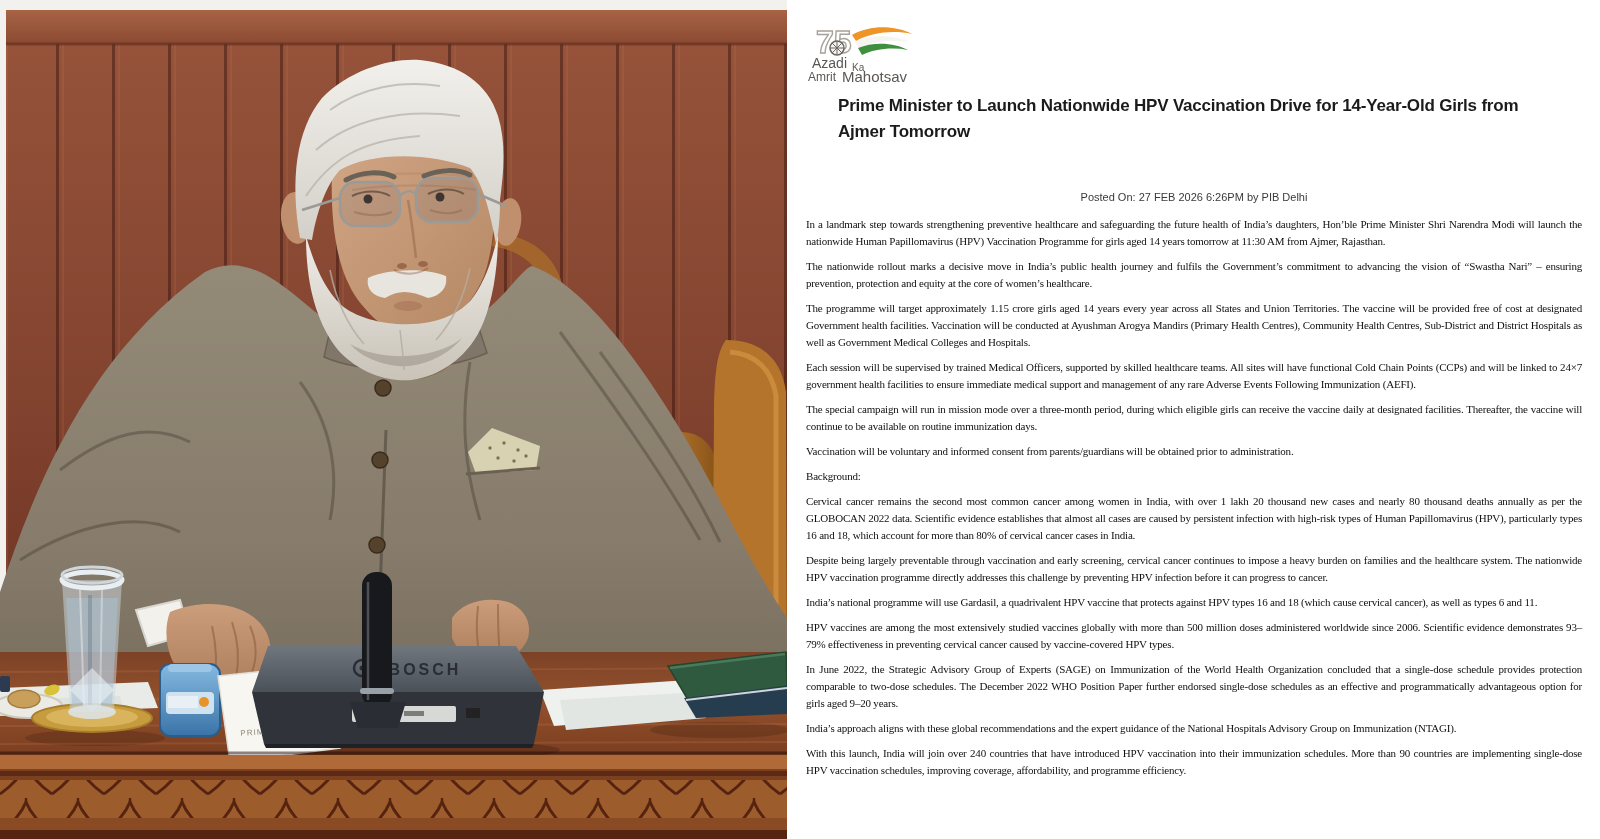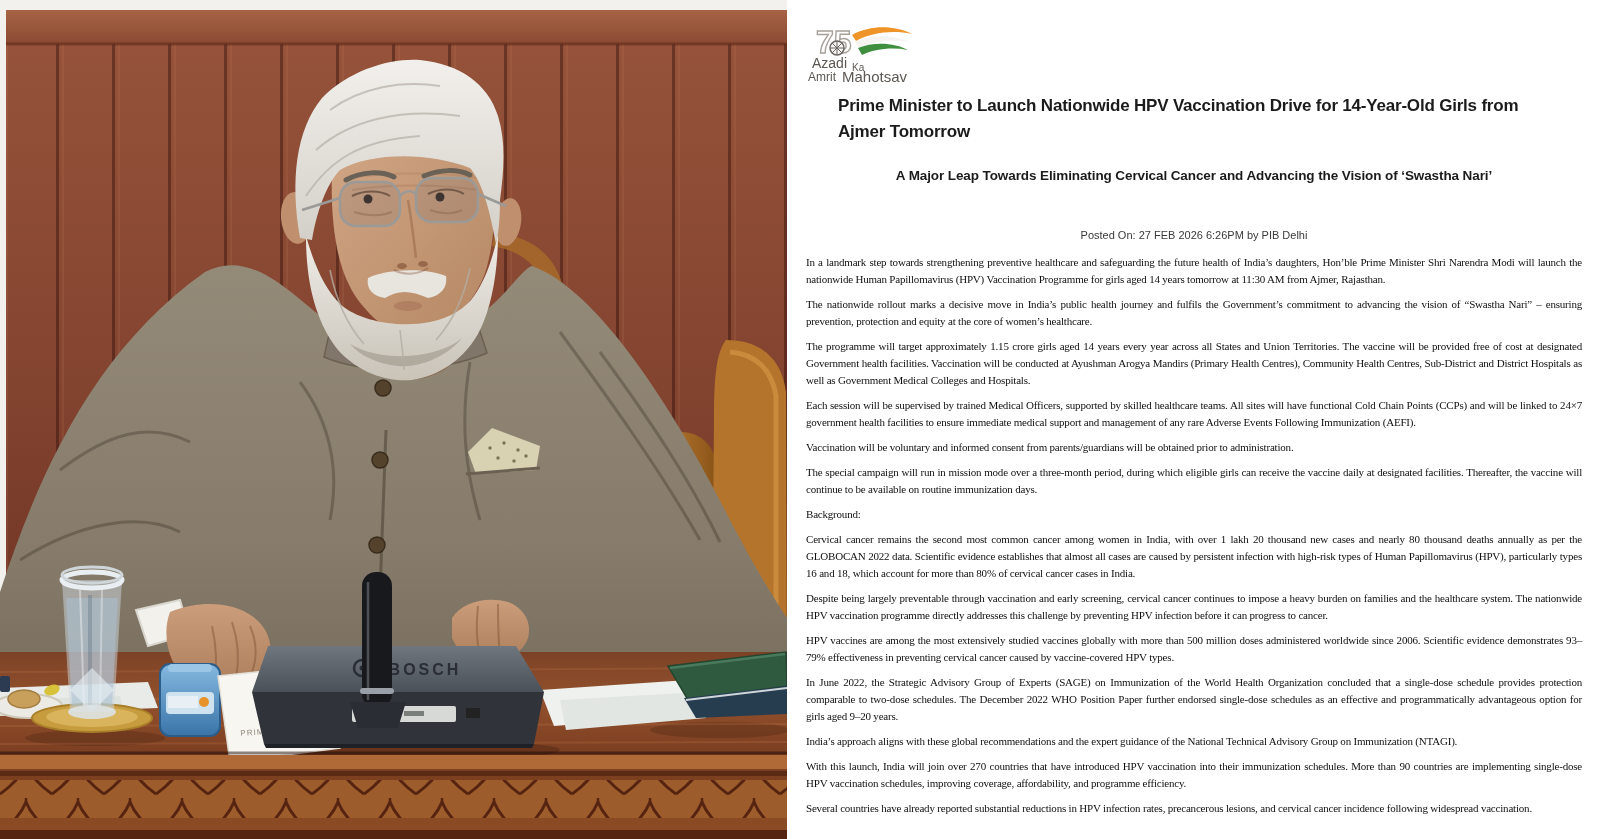--- a/index.html
+++ b/index.html
@@ -341,33 +341,32 @@
           <path d="M50,27 C66,20 88,22 100,29 C84,26 66,28 54,34 Z" fill="#3F8F3F"></path>
         </g>
         <text x="4" y="47" font-family="Liberation Sans, sans-serif" font-size="14" fill="#5c5752">Azadi</text>
         <text x="44" y="50" font-family="Liberation Sans, sans-serif" font-size="10" fill="#5c5752">Ka</text>
         <text x="0" y="60" font-family="Liberation Sans, sans-serif" font-size="12" fill="#5c5752">Amrit</text>
         <text x="34" y="61" font-family="Liberation Sans, sans-serif" font-size="15" fill="#5c5752">Mahotsav</text>
       </svg>
     </div>
 
     <h1 class="headline">Prime Minister to Launch Nationwide HPV Vaccination Drive for 14-Year-Old Girls from Ajmer Tomorrow</h1>
-    <h2 class="subhead">A Major Leap Towards Eliminating Cervical Cancer and Advancing the Vision of ‘Swastha Nari’</h2>
     <div class="posted">Posted On: 27 FEB 2026 6:26PM by PIB Delhi</div>
 
     <div class="article">
         <p>In a landmark step towards strengthening preventive healthcare and safeguarding the future health of India’s daughters, Hon’ble Prime Minister Shri Narendra Modi will launch the nationwide Human Papillomavirus (HPV) Vaccination Programme for girls aged 14 years tomorrow at 11:30 AM from Ajmer, Rajasthan.</p>
         <p>The nationwide rollout marks a decisive move in India’s public health journey and fulfils the Government’s commitment to advancing the vision of “Swastha Nari” – ensuring prevention, protection and equity at the core of women’s healthcare.</p>
         <p>The programme will target approximately 1.15 crore girls aged 14 years every year across all States and Union Territories. The vaccine will be provided free of cost at designated Government health facilities. Vaccination will be conducted at Ayushman Arogya Mandirs (Primary Health Centres), Community Health Centres, Sub-District and District Hospitals as well as Government Medical Colleges and Hospitals.</p>
         <p>Each session will be supervised by trained Medical Officers, supported by skilled healthcare teams. All sites will have functional Cold Chain Points (CCPs) and will be linked to 24×7 government health facilities to ensure immediate medical support and management of any rare Adverse Events Following Immunization (AEFI).</p>
+        <p>The special campaign will run in mission mode over a three-month period, during which eligible girls can receive the vaccine daily at designated facilities. Thereafter, the vaccine will continue to be available on routine immunization days.</p>
         <p>Vaccination will be voluntary and informed consent from parents/guardians will be obtained prior to administration.</p>
-        <p>The special campaign will run in mission mode over a three-month period, during which eligible girls can receive the vaccine daily at designated facilities. Thereafter, the vaccine will continue to be available on routine immunization days.</p>
         <p class="bold">Background:</p>
         <p>Cervical cancer remains the second most common cancer among women in India, with over 1 lakh 20 thousand new cases and nearly 80 thousand deaths annually as per the GLOBOCAN 2022 data. Scientific evidence establishes that almost all cases are caused by persistent infection with high-risk types of Human Papillomavirus (HPV), particularly types 16 and 18, which account for more than 80% of cervical cancer cases in India.</p>
         <p>Despite being largely preventable through vaccination and early screening, cervical cancer continues to impose a heavy burden on families and the healthcare system. The nationwide HPV vaccination programme directly addresses this challenge by preventing HPV infection before it can progress to cancer.</p>
+        <p>India’s national programme will use Gardasil, a quadrivalent HPV vaccine that protects against HPV types 16 and 18 (which cause cervical cancer), as well as types 6 and 11.</p>
         <p>HPV vaccines are among the most extensively studied vaccines globally with more than 500 million doses administered worldwide since 2006. Scientific evidence demonstrates 93–79% effectiveness in preventing cervical cancer caused by vaccine-covered HPV types.</p>
         <p>In June 2022, the Strategic Advisory Group of Experts (SAGE) on Immunization of the World Health Organization concluded that a single-dose schedule provides protection comparable to two-dose schedules. The December 2022 WHO Position Paper further endorsed single-dose schedules as an effective and programmatically advantageous option for girls aged 9–20 years.</p>
-        <p>India’s approach aligns with these global recommendations and the expert guidance of the National Technical Advisory Group on Immunization (NTAGI).</p>
-        <p>With this launch, India will join over 270 countries that have introduced HPV vaccination into their immunization schedules. More than 90 countries are implementing single-dose HPV vaccination schedules, improving coverage, affordability, and programme efficiency.</p>
-        <p>Several countries have already reported substantial reductions in HPV infection rates, precancerous lesions, and cervical cancer incidence following widespread vaccination.</p>
+        <p>India’s approach aligns with these global recommendations and the expert guidance of the National Hospitals Advisory Group on Immunization (NTAGI).</p>
+        <p>With this launch, India will join over 240 countries that have introduced HPV vaccination into their immunization schedules. More than 90 countries are implementing single-dose HPV vaccination schedules, improving coverage, affordability, and programme efficiency.</p>
       </div>
   </div>
 </div>
 
 </body></html>

